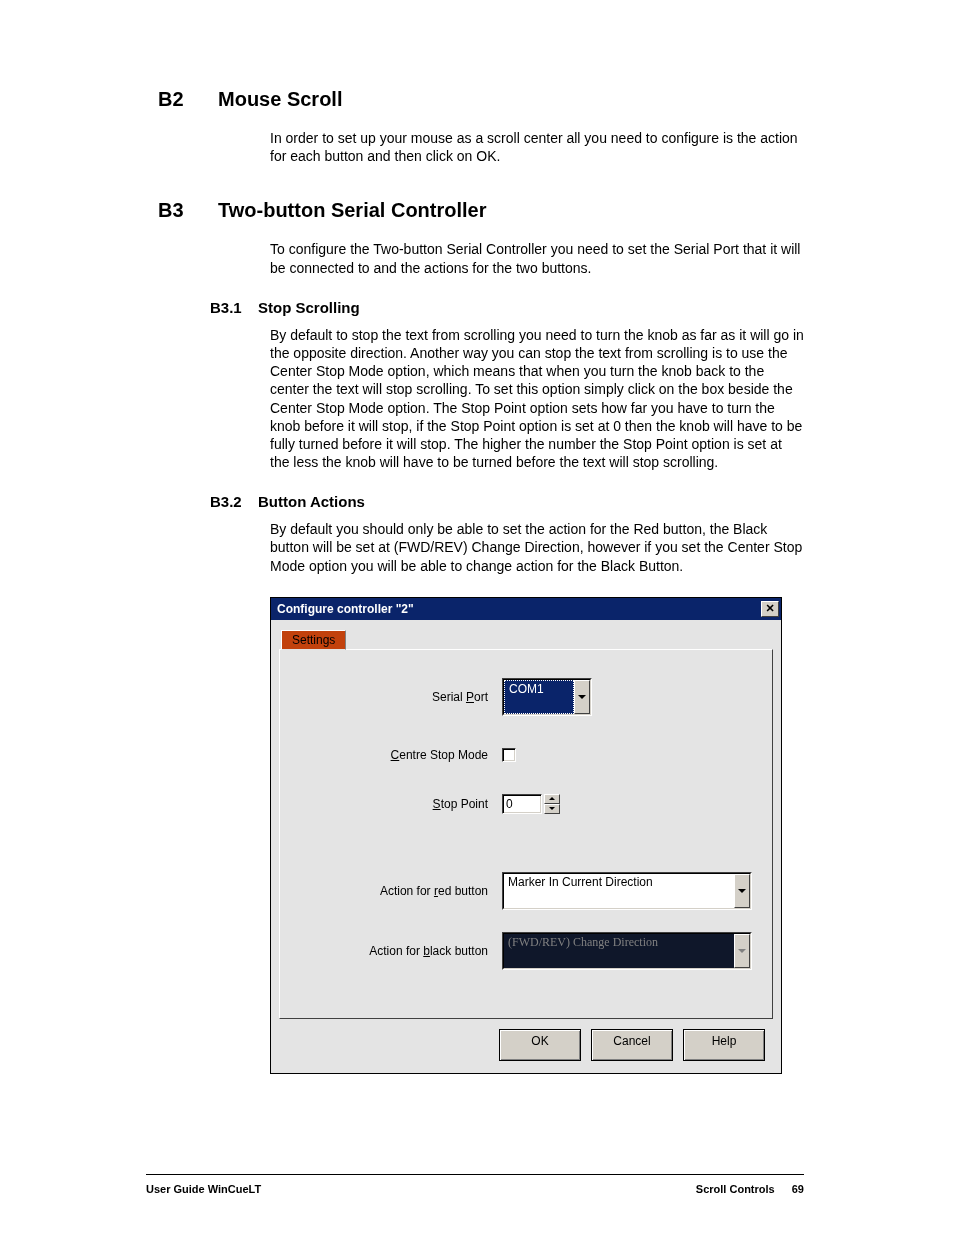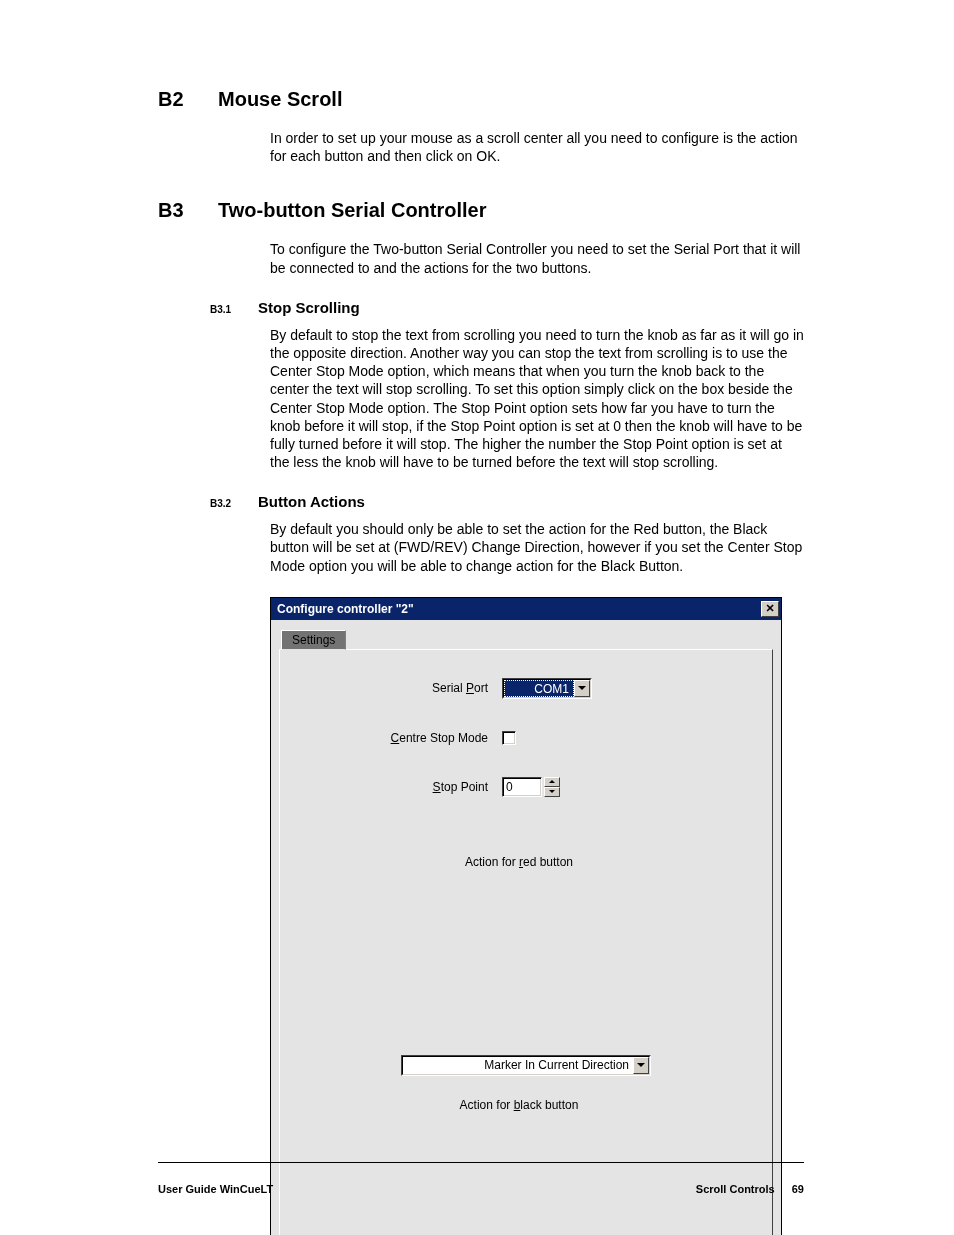--- a/index.html
+++ b/index.html
@@ -35,21 +35,21 @@
     margin-bottom: 22px;
   }
   .sub-head {
     display: flex;
     align-items: baseline;
     margin-left: 60px;
     margin-bottom: 10px;
     margin-top: 6px;
   }
   .sub-num {
-    font-size: 10px;
+    font-size: 15px;
     font-weight: bold;
     width: 48px;
     flex: 0 0 48px;
   }
   .sub-title {
     font-size: 15px;
     font-weight: bold;
   }
   .spacer-section { height: 12px; }
 
@@ -87,21 +87,21 @@
   .dialog-body {
     padding: 8px 8px 10px 8px;
     background: #e4e4e4;
   }
   .tab-strip { position: relative; height: 22px; }
   .tab {
     position: absolute;
     top: 2px; left: 2px;
     height: 20px;
     padding: 0 10px;
-    background: #737373;
+    background: #c2410c;
     border: 1px solid #808080;
     border-bottom: 1px solid #e4e4e4;
     border-top-color: #fff;
     border-left-color: #fff;
     font-size: 12px;
     line-height: 19px;
     z-index: 2;
   }
   .tab-panel {
     border: 1px solid #808080;
@@ -113,42 +113,41 @@
     background: #e4e4e4;
     position: relative;
     margin-top: -1px;
     padding: 28px 22px 26px 22px;
   }
   .form-row {
     display: flex;
     align-items: center;
     margin-bottom: 32px;
   }
-  .form-row.tight { margin-bottom: 22px; flex-direction: column; }
+  .form-row.tight { margin-bottom: 22px; }
   .form-label {
     flex: 0 0 200px;
     text-align: right;
     padding-right: 14px;
     font-size: 12px;
     color: #000;
   }
   .form-label .ul { text-decoration: underline; }
   .form-ctrl { flex: 1; display:flex; align-items:center; }
 
   .combo {
     display: inline-flex;
     align-items: stretch;
-    height: 21px;
+    height: 38px;
     background: #fff;
     border: 1px solid #808080;
     border-top-color:#404040;
     border-left-color:#404040;
     border-right-color:#fff;
     border-bottom-color:#fff;
-    text-align:right;
   }
   .combo-inner {
     border: 1px solid #d4d0c8;
     border-top-color:#000;
     border-left-color:#000;
     display:flex;
     align-items:stretch;
     background:#fff;
   }
   .combo-text {
@@ -219,36 +218,36 @@
   .action-gap { height: 26px; }
 
   .btn-row {
     display:flex;
     justify-content:flex-end;
     gap: 10px;
     padding: 10px 8px 2px 8px;
   }
   .win-btn {
     min-width: 82px;
-    height: 40px;
+    height: 32px;
     background:#d4d0c8;
     border:1px solid #000;
     box-shadow: inset 1px 1px 0 #fff, inset -1px -1px 0 #808080;
     font-size:12px;
     text-align:center;
     line-height:22px;
   }
 
   .footer {
     position: absolute;
-    left: 158px;
+    left: 146px;
     right: 150px;
     bottom: 40px;
     border-top: 1.5px solid #000;
-    padding-top: 20px;
+    padding-top: 8px;
     display:flex;
     justify-content: space-between;
     font-size: 11px;
     font-weight: bold;
   }
   .footer-right { font-weight: bold; }
   .footer-right .pnum { margin-left: 14px; }
 </style>
 </head>
 <body>

